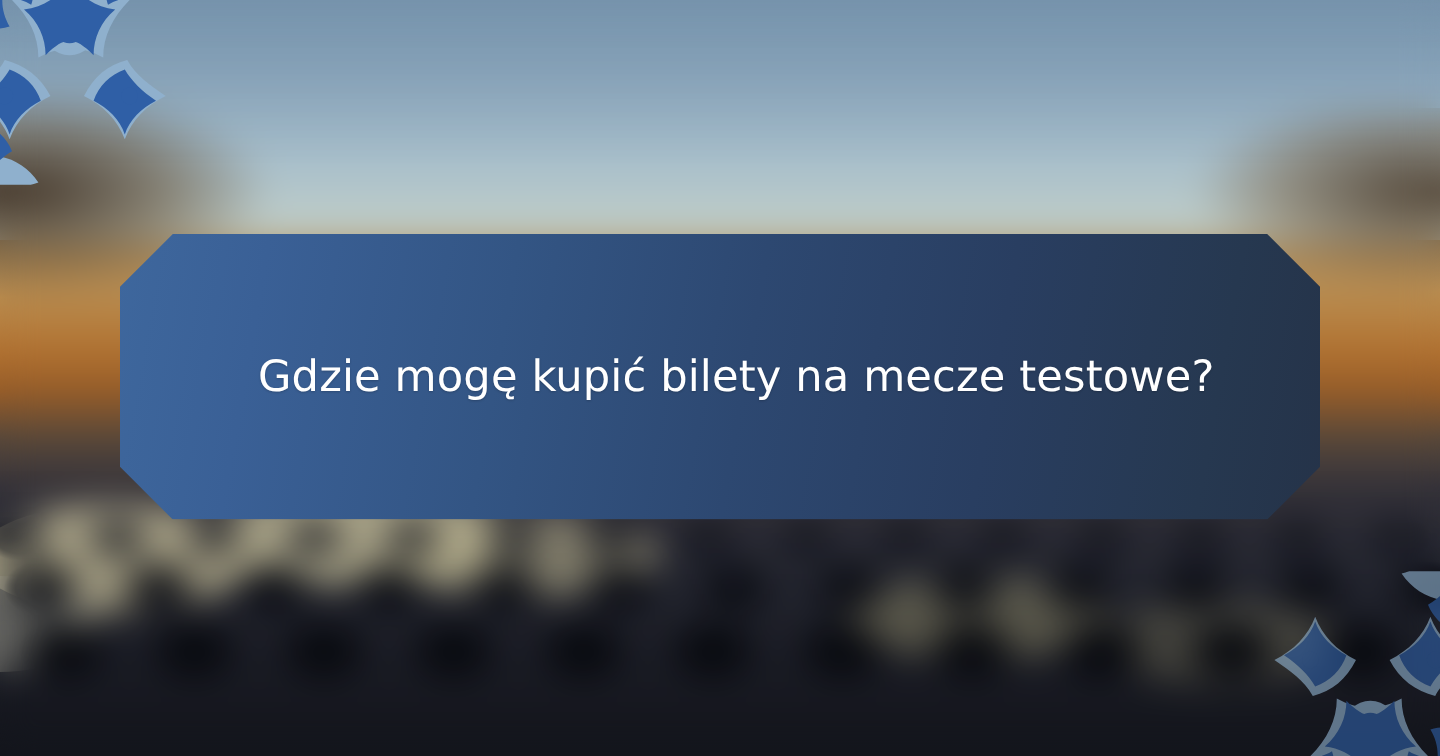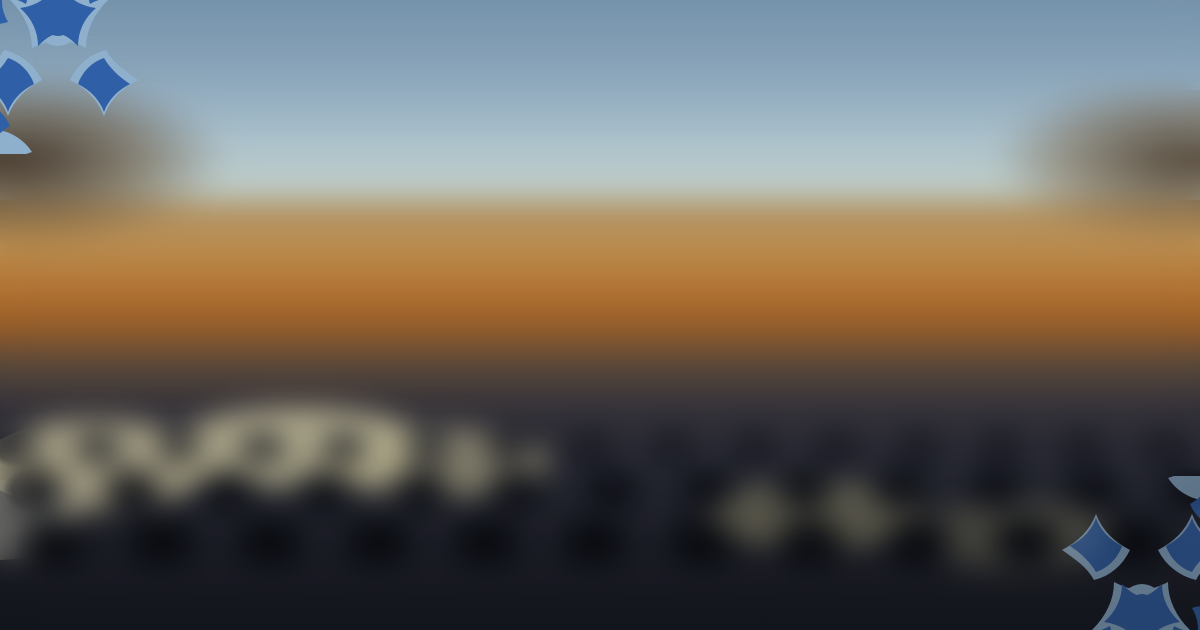--- a/index.html
+++ b/index.html
@@ -202,20 +202,23 @@
     <div class="bg-blob blob-d"></div>
     <div class="bg-blob blob-e"></div>
 
     <div class="seat-row seats-3"></div>
     <div class="seat-row seats-1"></div>
     <div class="seat-row seats-2"></div>
   </div>
   <div class="bg-blur"></div>
   <div class="bg-vignette"></div>
 
+  <div id="banner">
+    <h1 id="banner-title">Gdzie mogę kupić bilety na mecze testowe?</h1>
+  </div>
 
   <svg class="ornament" id="ornament-tl" viewBox="0 0 200 200">
     <g fill="#8fb0cd">
       <path d="M100 70 m-22 0 a22 22 0 1 0 44 0 a22 22 0 1 0 -44 0 Z"></path>
       <path d="M100 20 C118 34 132 44 150 46 C136 60 128 76 128 94
                C110 84 92 84 74 94 C74 76 66 60 52 46 C70 44 84 34 100 20 Z"></path>
       <path d="M46 96 C62 100 76 110 84 126 C68 134 56 146 50 162
                C44 146 32 134 16 126 C30 112 40 108 46 96 Z"></path>
       <path d="M148 96 C156 110 166 116 180 126 C164 134 152 146 146 162
                C140 146 128 134 112 126 C120 110 132 100 148 96 Z"></path>

